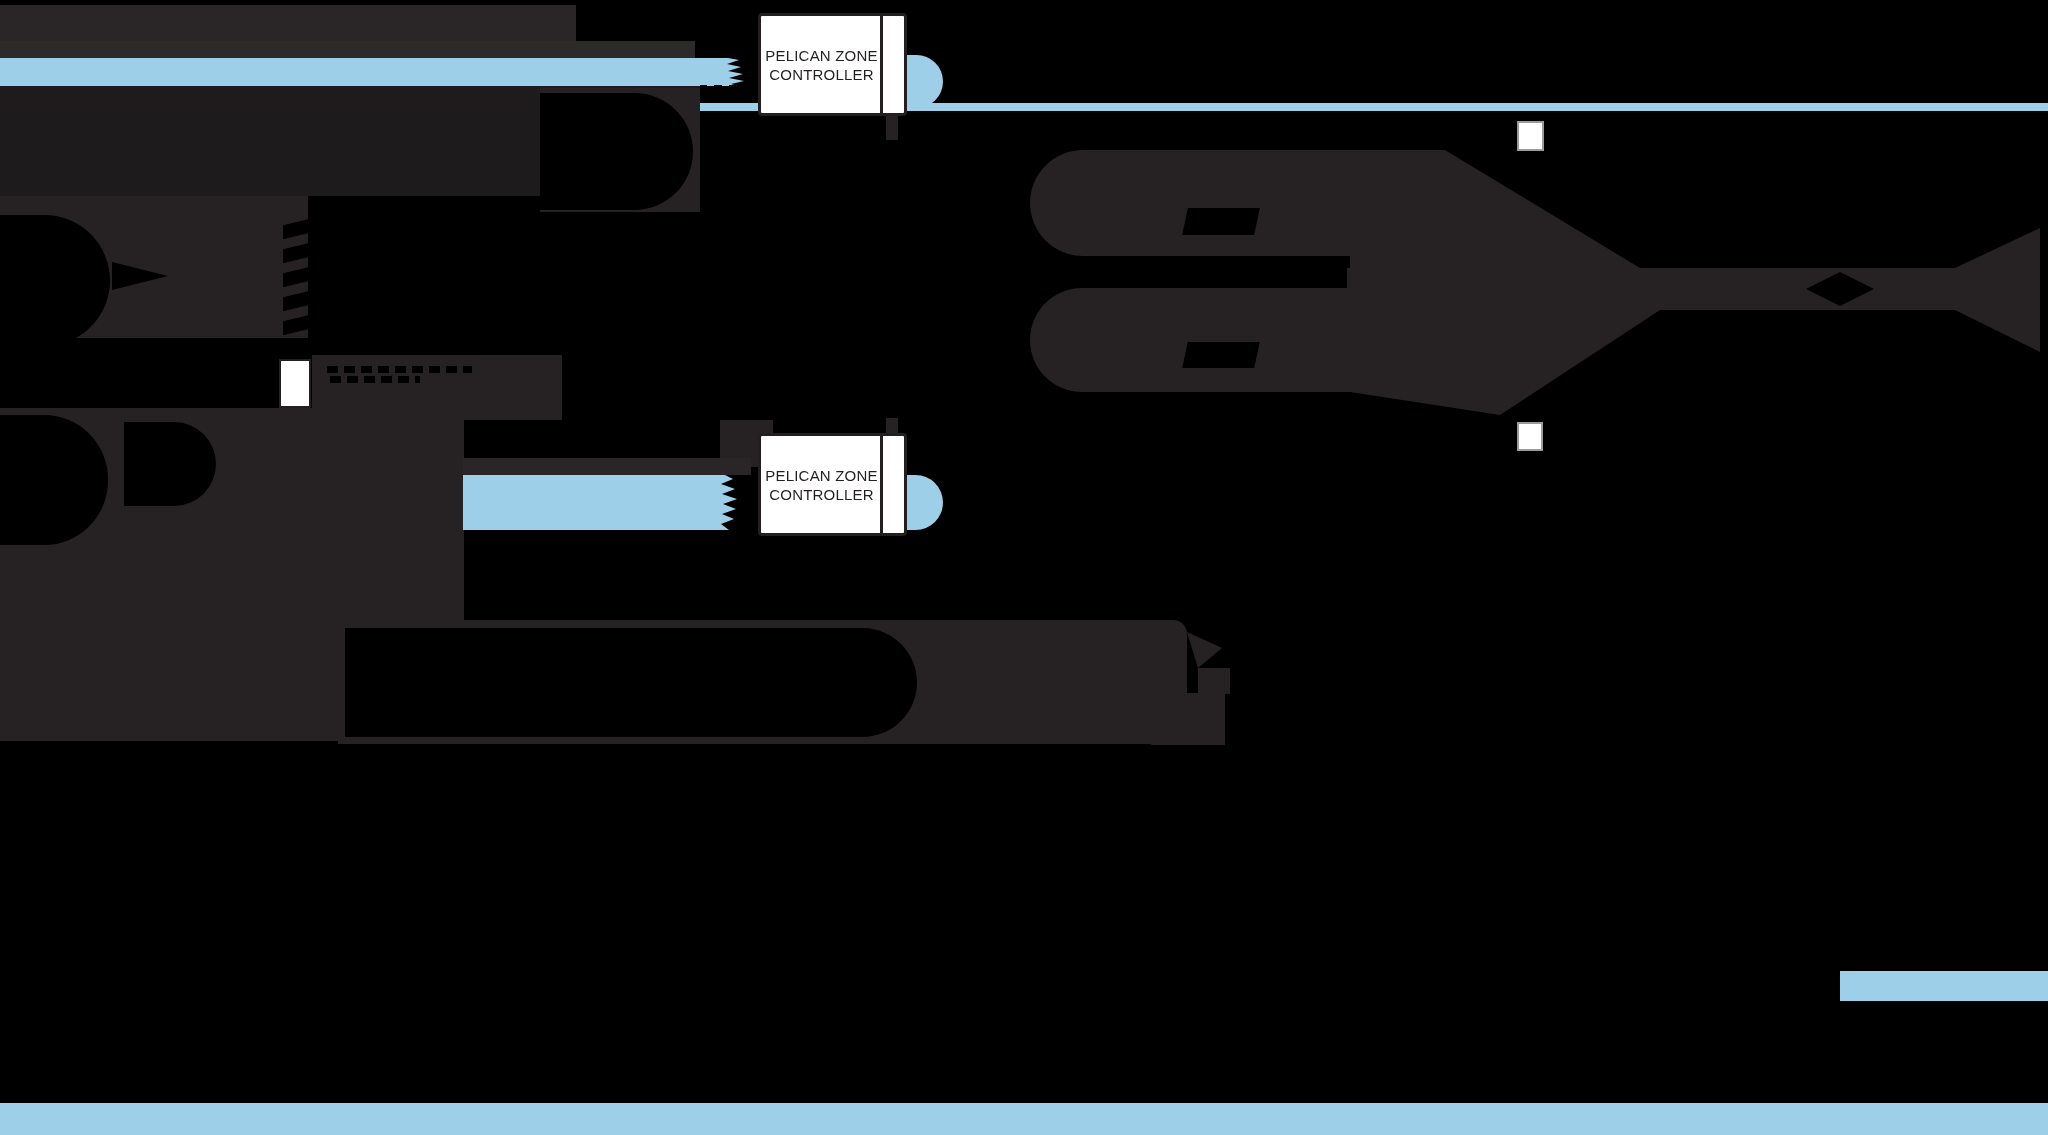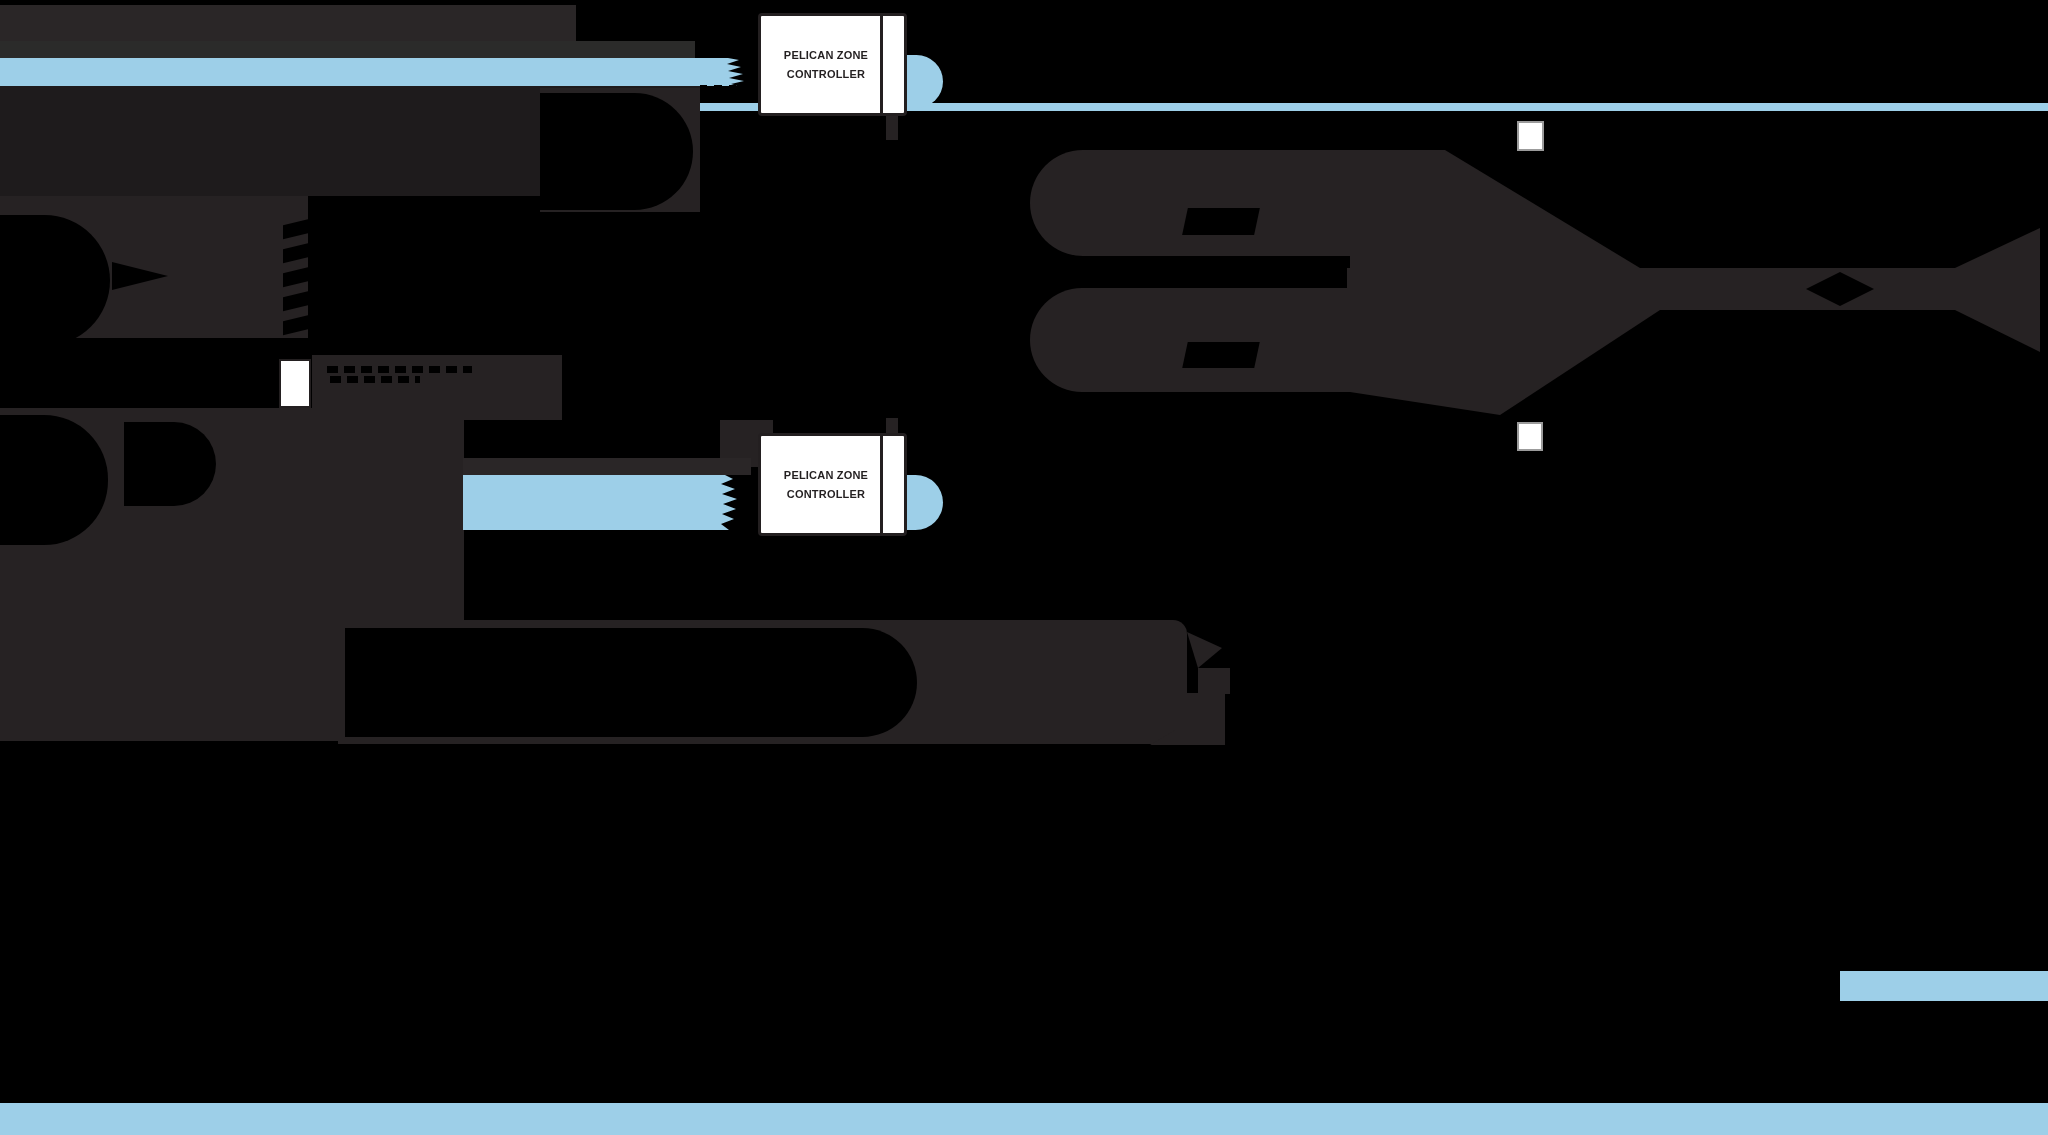--- a/index.html
+++ b/index.html
@@ -13,21 +13,21 @@
   .blk{background:var(--bg,#000);}
   .blue{background:var(--blue,#9dcfe8);}
   .white-box{
     background:var(--boxwhite,#ffffff);
     border:3px solid var(--ink,#231f20);
     border-radius:4px;
     box-sizing:border-box;
     display:flex;flex-direction:column;align-items:center;justify-content:center;
     text-align:center;
     color:var(--ink,#231f20);
-    font-weight:bold;font-size:11px;line-height:19px;letter-spacing:.2px;padding-left:9px;
+    font-weight:normal;font-size:15px;line-height:19px;letter-spacing:.2px;
   }
   .box-divider{position:absolute;top:0;bottom:0;width:3px;background:var(--ink,#231f20);}
   .thermo{
     background:var(--boxwhite,#ffffff);
     box-sizing:border-box;
   }
   .dash-row{
     background:repeating-linear-gradient(90deg,var(--bg,#000) 0 11px,transparent 11px 17px);
   }
   .dash-row-sm{

